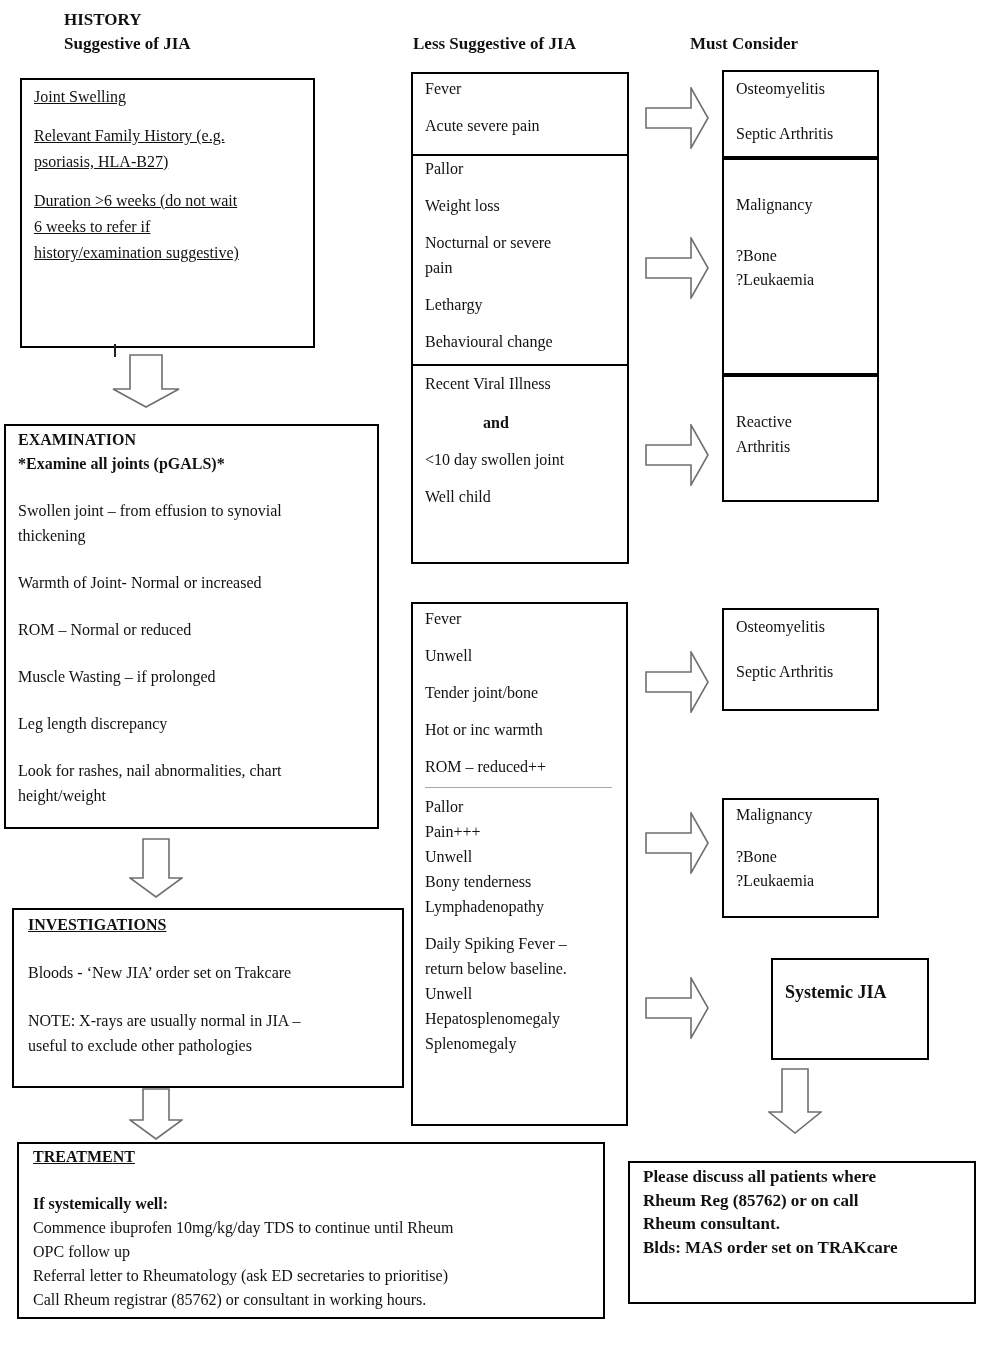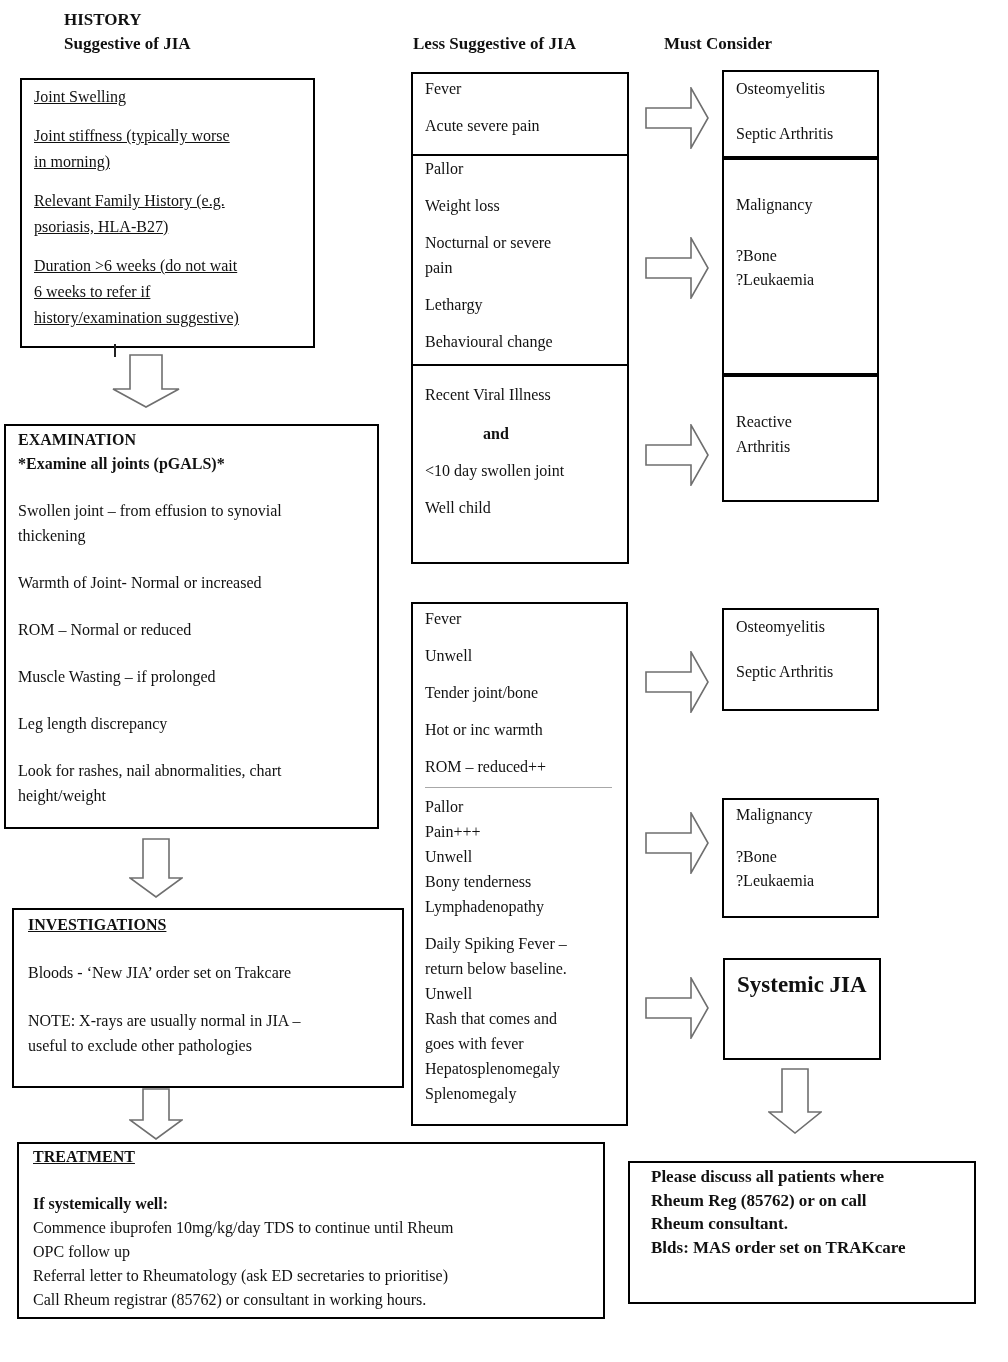--- a/index.html
+++ b/index.html
@@ -51,40 +51,38 @@
   .midB .grp p + p { margin-top:12px; }
   .gray-div { border:0; border-top:1px solid #a8a8a8; margin:8px 4px 6px 0; }
   .tight .ln { line-height:25px; white-space:pre-line; }
   .gap12 { height:12px; }
 
   
   .rbox { padding:4px 8px 0 12px; }
   .rbox p + p { margin-top:20px; }
   .pt32 { padding-top:32px; }
   .pair { line-height:24px !important; }
-  .sysjia { font-weight:bold; font-size:23px; padding-top:12px; }
-  .note-box { padding:2px 8px 0 21px; font-weight:bold; font-size:17px; }
+  .sysjia { font-weight:bold; font-size:18px; padding-top:20px;margin-left:48px; }
+  .note-box { padding:2px 8px 0 13px; font-weight:bold; font-size:17px; }
   .note-box .ln { line-height:23.5px; }
 
   .tick { position:absolute; width:2px; background:#222; }
 </style>
 </head>
 <body>
 
 <div class="canvas">
 
   <div class="hdr" style="left:64px; top:8px;">HISTORY
 Suggestive of JIA</div>
   <div class="hdr" style="left:413px; top:32px;">Less Suggestive of JIA</div>
-  <div class="hdr" style="left:664px; top:32px;">Must Consider</div>
+  <div class="hdr" style="left:690px; top:32px;">Must Consider</div>
 
   <div class="box history-box" style="left:20px; top:78px; width:295px; height:270px;">
     <p>Joint Swelling</p>
-    <p>Joint stiffness (typically worse
-in morning)</p>
     <p>Relevant Family History (e.g.
 psoriasis, HLA-B27)</p>
     <p>Duration &gt;6 weeks (do not wait
 6 weeks to refer if
 history/examination suggestive)</p>
   </div>
 
   <div class="tick" style="left:114px; top:344px; height:13px;"></div>
 
   <span class="arrow" style="left:112px; top:354px;">
@@ -140,21 +138,21 @@
       <p>Acute severe pain</p>
     </div>
     <div class="mid-sec sec-b" style="height:210px;">
       <p>Pallor</p>
       <p>Weight loss</p>
       <p>Nocturnal or severe
 pain</p>
       <p>Lethargy</p>
       <p>Behavioural change</p>
     </div>
-    <div class="mid-sec" style="height:224px; padding-top:16px;">
+    <div class="mid-sec" style="height:224px; padding-top:5px;">
       <p>Recent Viral Illness</p>
       <p class="and-ln">and</p>
       <p>&lt;10 day swollen joint</p>
       <p>Well child</p>
     </div>
   </div>
 
   <div class="box midB" style="left:411px; top:602px; width:217px; height:524px;">
     <div class="grp">
       <p>Fever</p>
@@ -169,22 +167,20 @@
       <div class="ln">Pain+++</div>
       <div class="ln">Unwell</div>
       <div class="ln">Bony tenderness</div>
       <div class="ln">Lymphadenopathy</div>
     </div>
     <div class="gap12"></div>
     <div class="tight">
       <div class="ln">Daily Spiking Fever –
 return below baseline.</div>
       <div class="ln">Unwell</div>
-      <div class="ln">Rash that comes and
-goes with fever</div>
       <div class="ln">Hepatosplenomegaly</div>
       <div class="ln">Splenomegaly</div>
     </div>
   </div>
 
   <span class="arrow" style="left:645px; top:87px;">
     <svg width="64" height="62" viewBox="0 0 64 62">
         <polygon points="1,21 46,21 46,1 63,31 46,61 46,41 1,41" fill="#ffffff" stroke="#6f6f6f" stroke-width="1.6"></polygon>
       </svg>
   </span>

